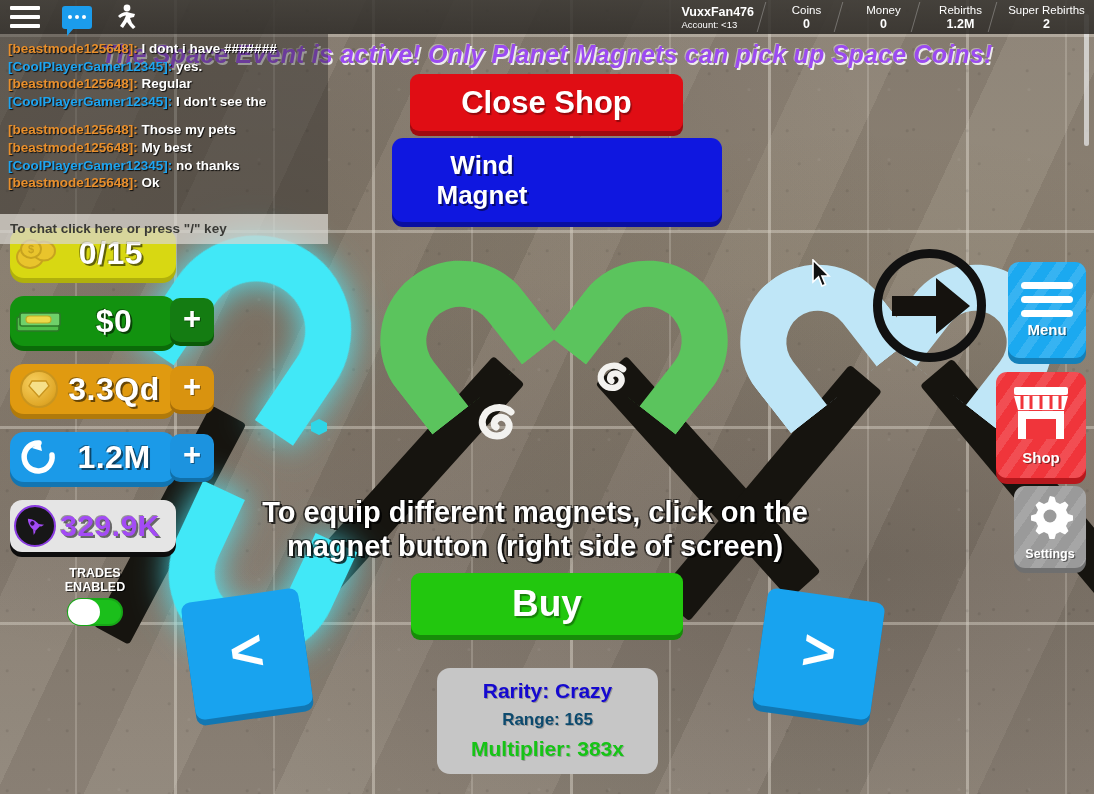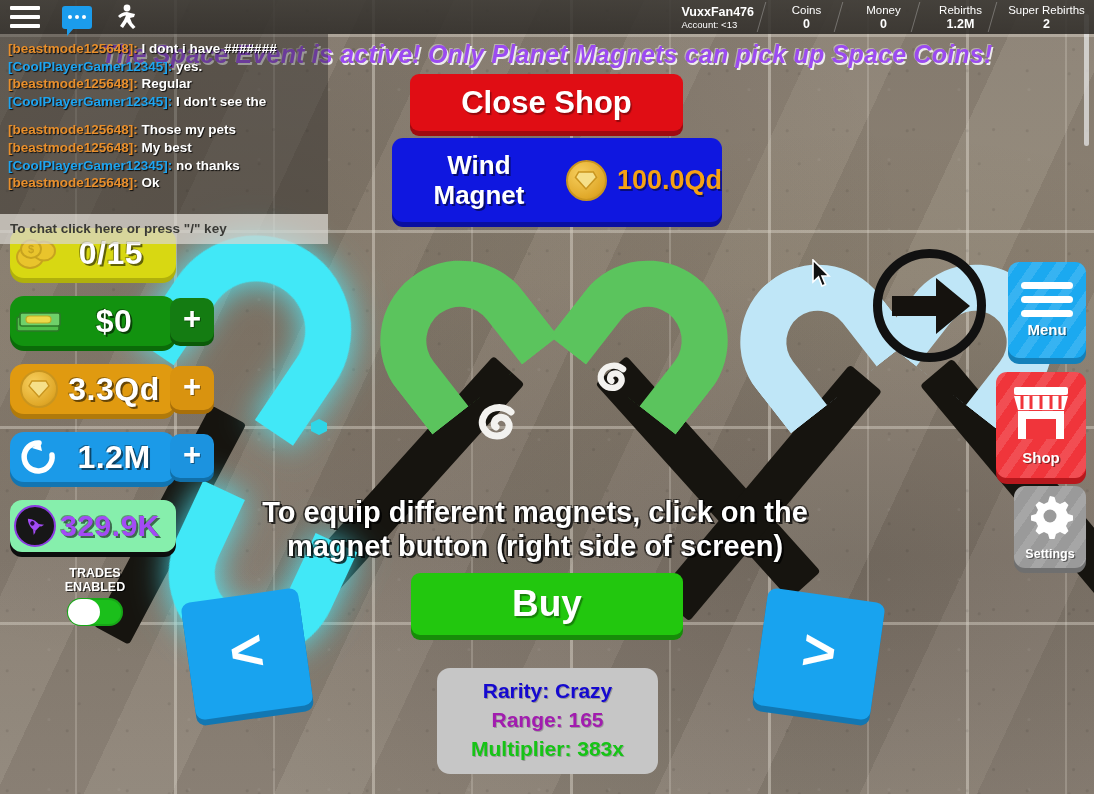--- a/index.html
+++ b/index.html
@@ -201,21 +201,21 @@
     z-index: 29; cursor: pointer;
   }
   #buybtn span { font-size: 37px; font-weight: bold; color: #fff; text-shadow: 1.6px 1.6px 1px rgba(0,0,0,.35); }
 
   #infocard {
     position: absolute; left: 437px; top: 668px; width: 221px; height: 106px;
     background: #c6c6c6; border-radius: 13px;
     z-index: 29; text-align: center; padding-top: 8px; box-sizing: border-box;
   }
   #infocard .r1 { font-size: 21px; font-weight: bold; color: #1509d0; line-height: 29px; text-shadow: 1px 1px 0 rgba(0,0,0,.25); }
-  #infocard .r2 { font-size: 21px; font-weight: bold; color: #a21caf; line-height: 29px; text-shadow: 1px 1px 0 rgba(0,0,0,.22); }
+  #infocard .r2 { font-size: 17px; font-weight: bold; color: #0c4a6e; line-height: 29px; text-shadow: 1px 1px 0 rgba(0,0,0,.22); }
   #infocard .r3 { font-size: 21px; font-weight: bold; color: #16c416; line-height: 29px; text-shadow: 1px 1px 0 rgba(0,0,0,.22); }
 
   
   #hint {
     position: absolute; left: 165px; top: 495px; width: 740px; text-align: center;
     z-index: 26;
     font-size: 29px; font-weight: bold; color: #fff; line-height: 34px;
     text-shadow: 2.4px 2.4px 0 rgba(0,0,0,.75), -1.4px -1.4px 0 rgba(0,0,0,.45), 1.4px -1.4px 0 rgba(0,0,0,.45), -1.4px 1.4px 0 rgba(0,0,0,.45);
   }
 
@@ -420,21 +420,21 @@
         <path d="M19 5 A14 14 0 1 0 32 17" fill="none" stroke="#fff" stroke-width="5.5" stroke-linecap="round"></path>
         <path d="M12 10 L20 4 L22 13 Z" fill="#fff"></path>
       </svg>
     </div>
     <div class="pv">1.2M</div>
   </div>
   <div class="plus" style="left:170px; top:434px; background:#1c93df; box-shadow:0 4px 0 #116fa8;">
       <span>+</span>
     </div>
 
-  <div class="lpanel" style="left:10px; top:500px; width:166px; height:52px; background:#86efac; box-shadow:0 5px 0 #0d0d0d; border-radius:12px;">
+  <div class="lpanel" style="left:10px; top:500px; width:166px; height:52px; background:#e5e5e5; box-shadow:0 5px 0 #0d0d0d; border-radius:12px;">
     <div style="width:56px; display:flex; align-items:center; justify-content:center;">
       <div style="width:42px;height:42px;border-radius:50%;background:#171717;border:2.5px solid #8a3ce0;display:flex;align-items:center;justify-content:center;box-sizing:border-box;">
         <svg width="22" height="22" viewBox="0 0 24 24" style="transform:rotate(-45deg);">
           <path d="M12 1 C16 5 17 11 16 16 H8 C7 11 8 5 12 1 Z" fill="#a34bf5"></path>
           <circle cx="12" cy="8" r="2.4" fill="#2a0a45"></circle>
           <path d="M8 13 L4 18 L8 17 Z M16 13 L20 18 L16 17 Z" fill="#a34bf5"></path>
         </svg>
       </div>
     </div>
     <div class="pv" style="color:#a34bf5; font-size:30px;">329.9K</div>
@@ -449,28 +449,20 @@
   </div>
 
   <div id="closeshop">
     <span>Close Shop</span>
   </div>
 
   <div id="itemcard">
     <div class="iname">
       <div>Wind</div>
       <div>Magnet</div>
-    </div>
-    <div class="pricewrap">
-      <div class="gemcoin">
-        <svg width="24" height="19" viewBox="0 0 22 18">
-            <path d="M4 1 H18 L21 6 L11 17 L1 6 Z" fill="#f6e08a" stroke="#c9951f" stroke-width="1.4"></path>
-          </svg>
-      </div>
-      <div class="price">100.0Qd</div>
     </div>
   </div>
 
   <div id="hint">
     <div>To equip different magnets, click on the</div>
     <div>magnet button (right side of screen)</div>
   </div>
 
   <div class="navarrow" id="arrowleft">
     <span>&lt;</span>

